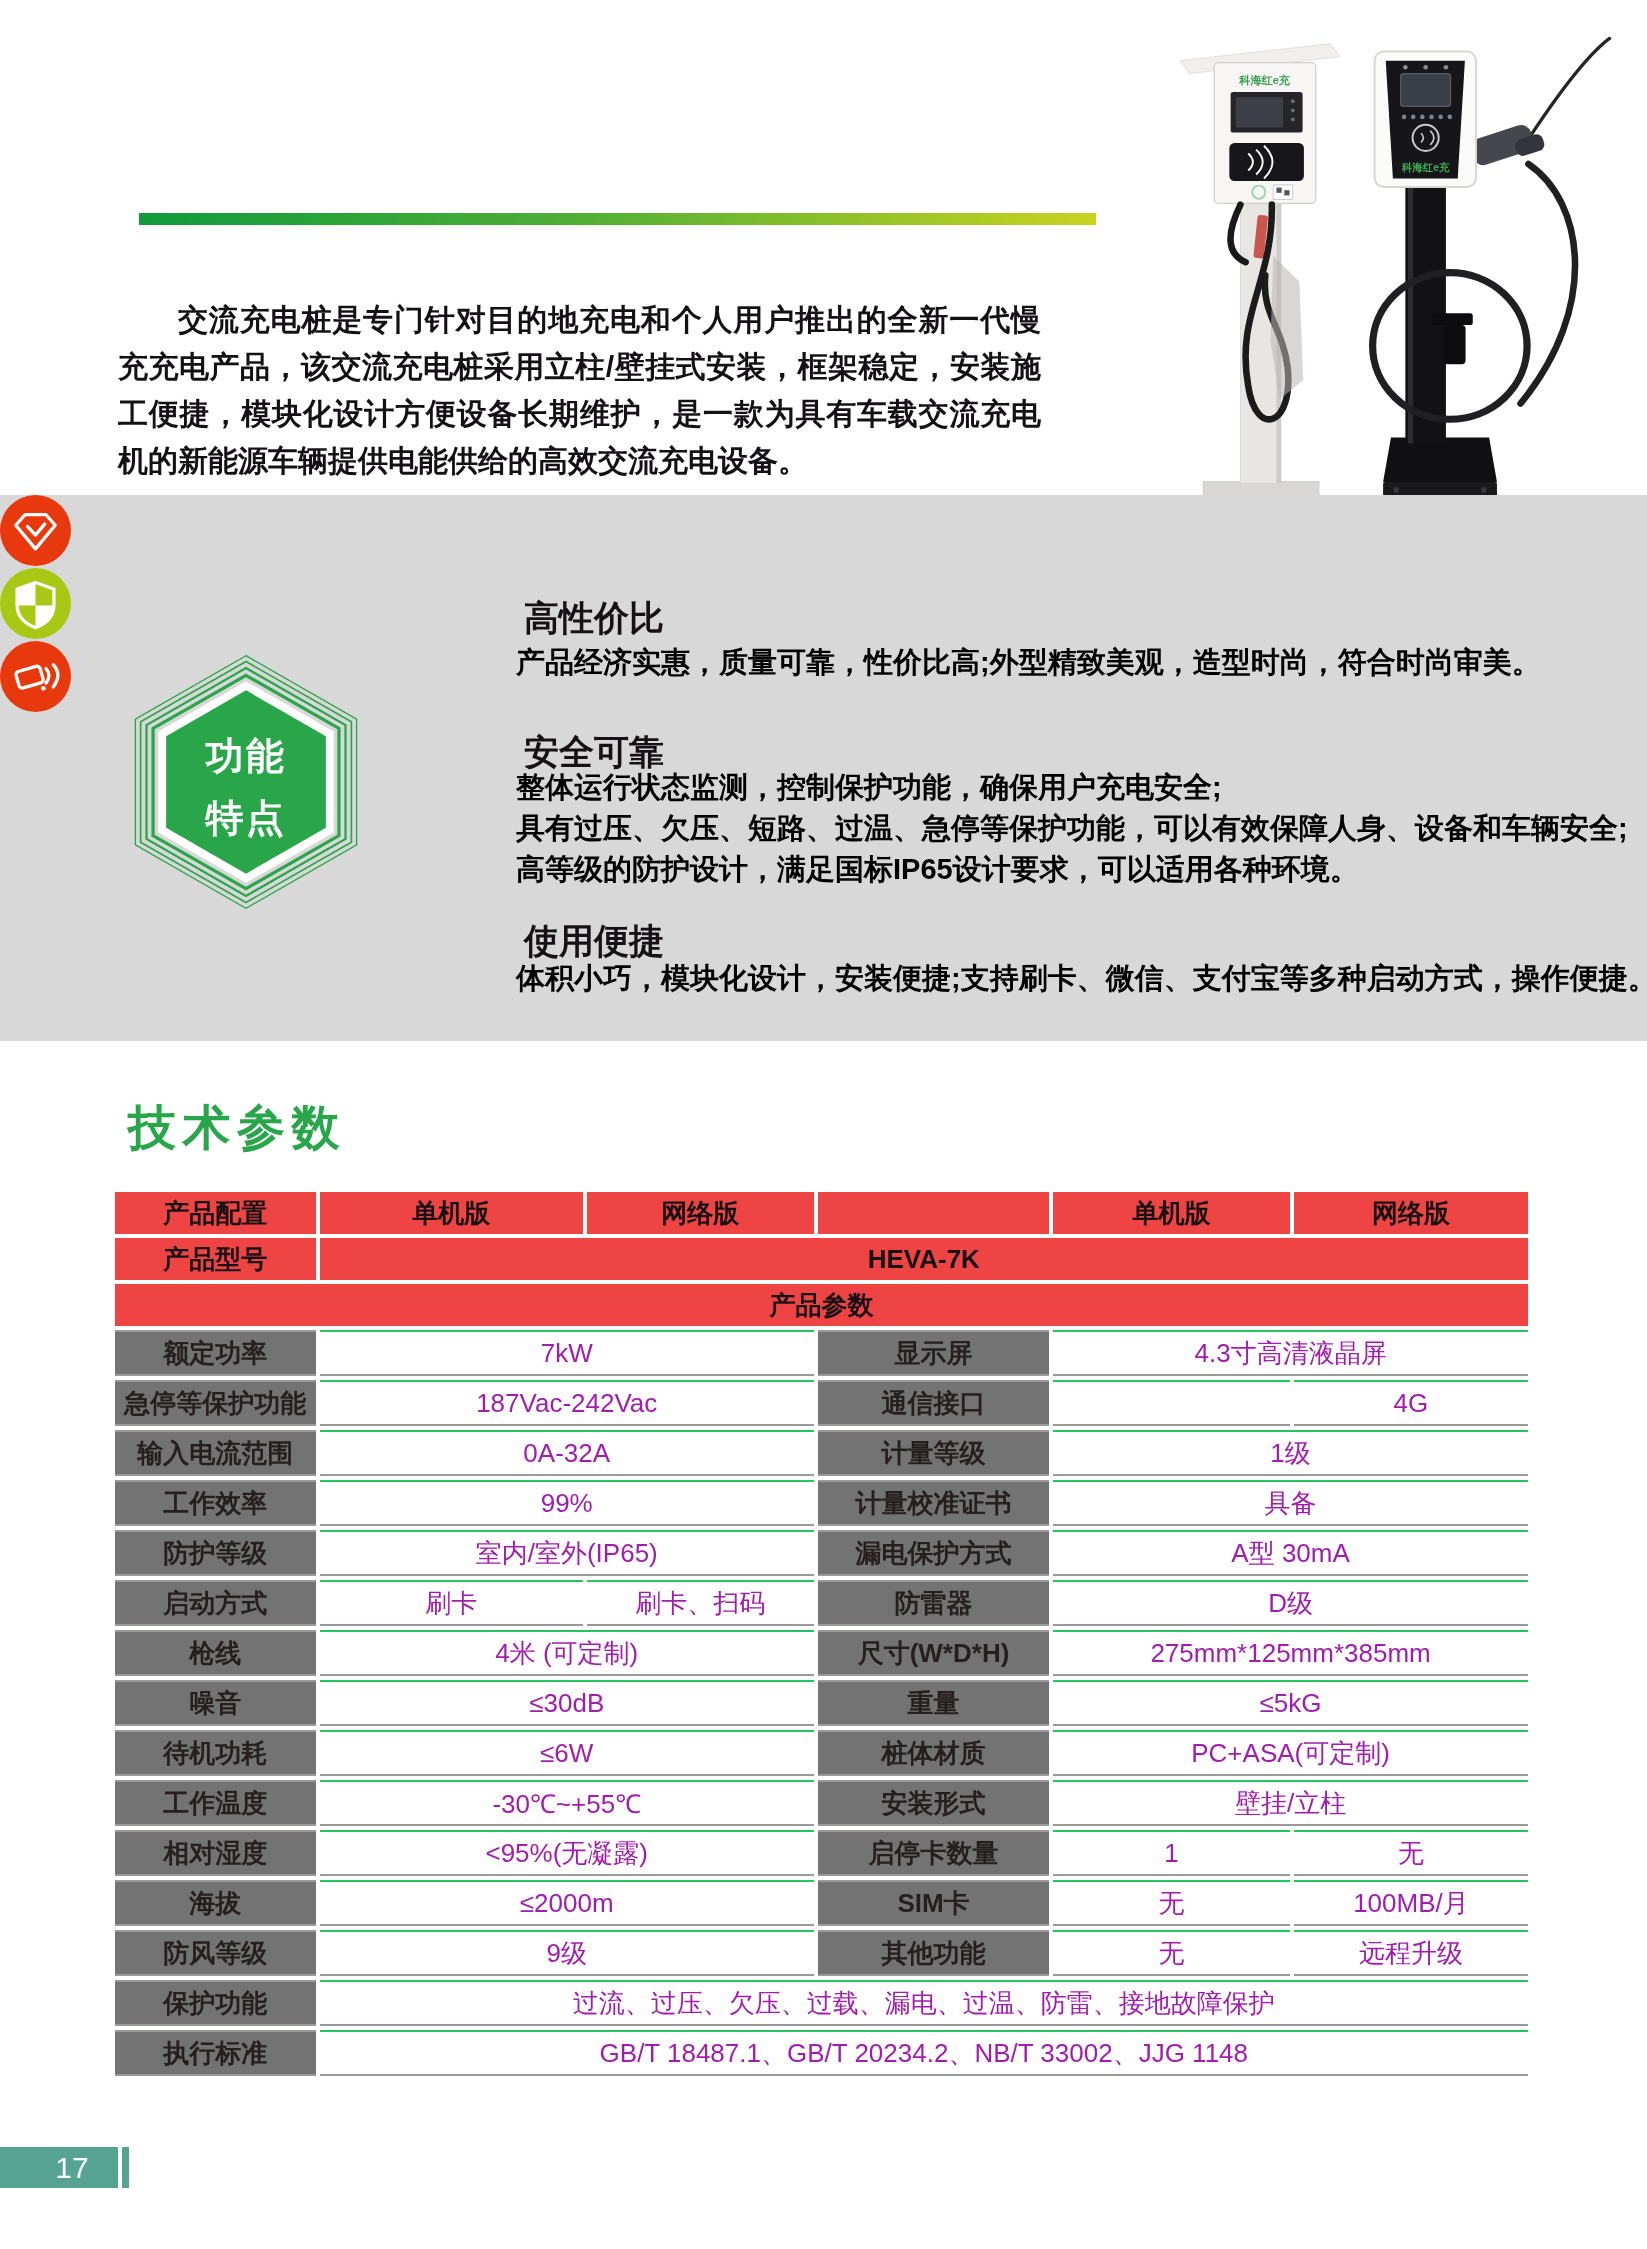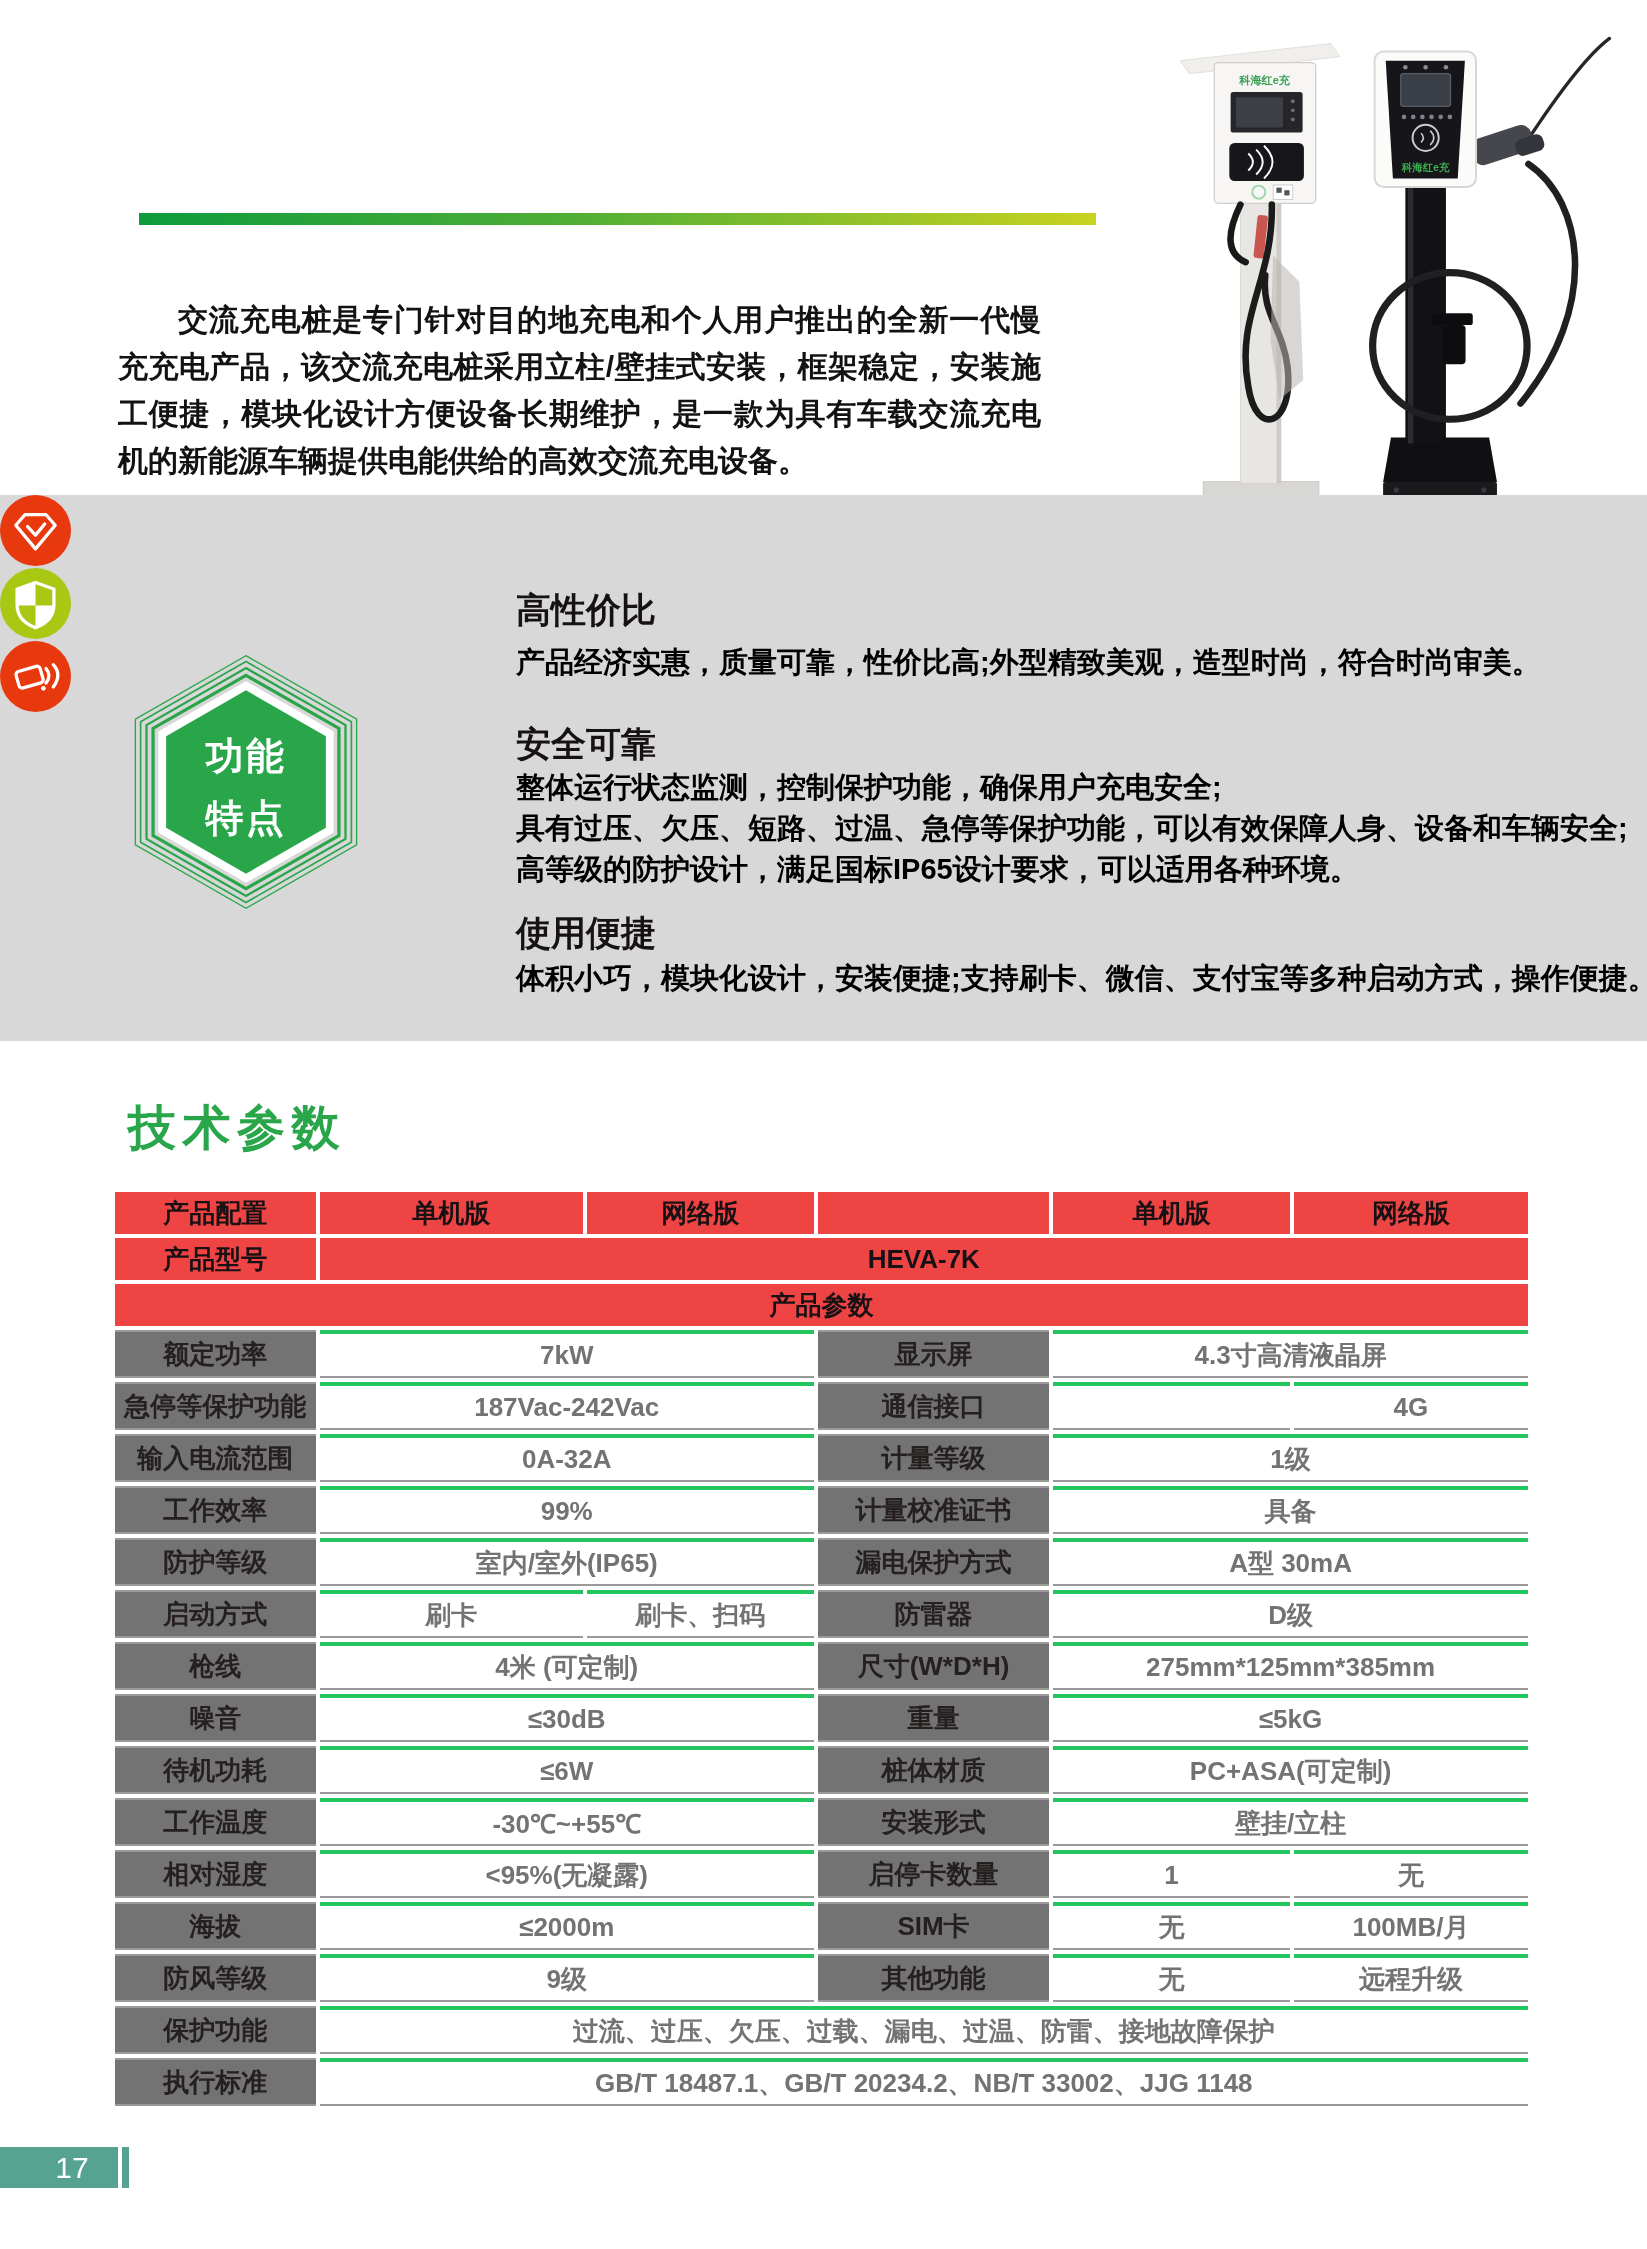--- a/index.html
+++ b/index.html
@@ -17,43 +17,43 @@
 
   
   .product-photo{position:absolute;left:1175px;top:33px;width:445px;height:478px;}
 
   
   .features-band{position:absolute;left:0;top:495px;width:1647px;height:546px;background:#d8d8d8;}
   .hex-badge{position:absolute;left:115px;top:143px;width:262px;height:288px;}
   .f1-icon{left:418px;top:104px;}
   .f2-icon{left:418px;top:280px;}
   .f3-icon{left:418px;top:422px;}
-  .feature-title{position:absolute;left:516px;margin:0;font-size:35px;line-height:38px;
+  .feature-title{position:absolute;left:516px;margin:8px;font-size:35px;line-height:38px;
                  font-weight:700;color:#161114;}
   .f1-title{top:96px;}
   .f2-title{top:230px;}
   .f3-title{top:419px;}
   .feature-desc{position:absolute;left:516px;margin:0;font-size:29px;line-height:41px;
                 font-weight:600;color:#000000;white-space:nowrap;}
   .f1-desc{top:147px;}
   .f2-desc{top:272px;}
   .f3-desc{top:463px;}
 
   
   .specs-heading{position:absolute;left:128px;top:1104px;margin:0;font-size:48px;line-height:1;
                  font-weight:700;color:#2aa64a;letter-spacing:6.5px;}
   .spec-table{position:absolute;left:111px;top:1188px;width:1421px;
               border-collapse:separate;border-spacing:4.6px 4.6px;table-layout:fixed;}
   .spec-table td{height:42px;text-align:center;vertical-align:middle;font-size:26px;
                  overflow:hidden;padding:0 3.9px;}
   td.hdr{background:#ef4444;color:#171114;font-weight:700;}
   td.lbl{background:#737373;color:#25201f;font-weight:700;
          border-top:2px solid #9c9a99;border-bottom:2px solid #9c9a99;}
-  td.val{background:#ffffff;color:#737373;font-weight:700;
-         border-top:4px solid #22c55e;border-bottom:2px solid #9c9a99;}
+  td.val{background:#ffffff;color:#a21caf;font-weight:400;
+         border-top:2px solid #22c55e;border-bottom:2px solid #9c9a99;}
 
   
   .page-badge{position:absolute;left:0;top:2147px;width:118px;height:41px;background:#55a390;
               color:#ffffff;font-size:30px;font-weight:400;display:flex;align-items:center;
               justify-content:center;padding-left:26px;box-sizing:border-box;}
   .page-badge-bar{position:absolute;left:122px;top:2147px;width:6.5px;height:41px;background:#55a390;}
 </style>
 </head>
 <body>
 

